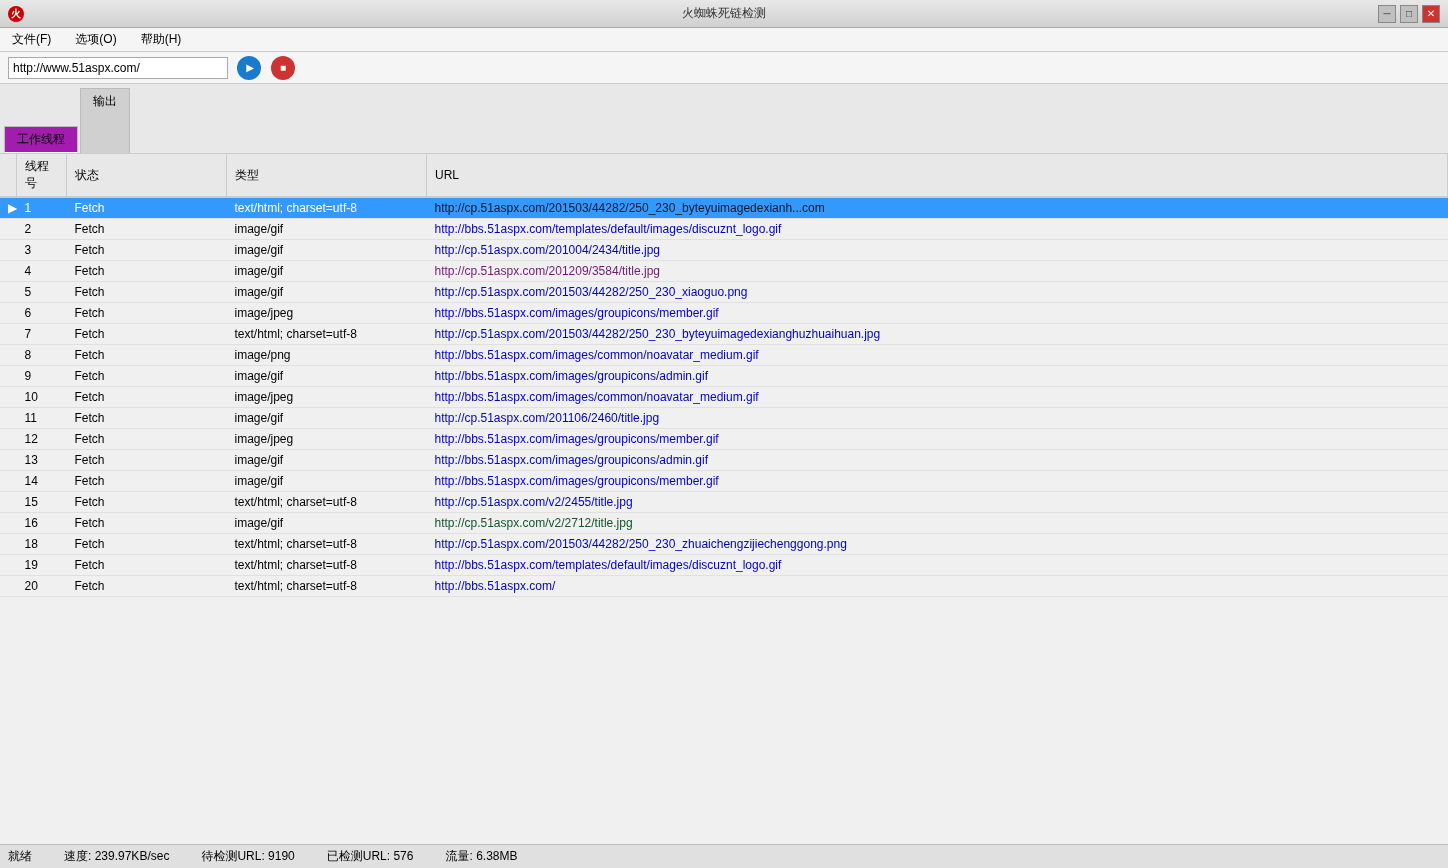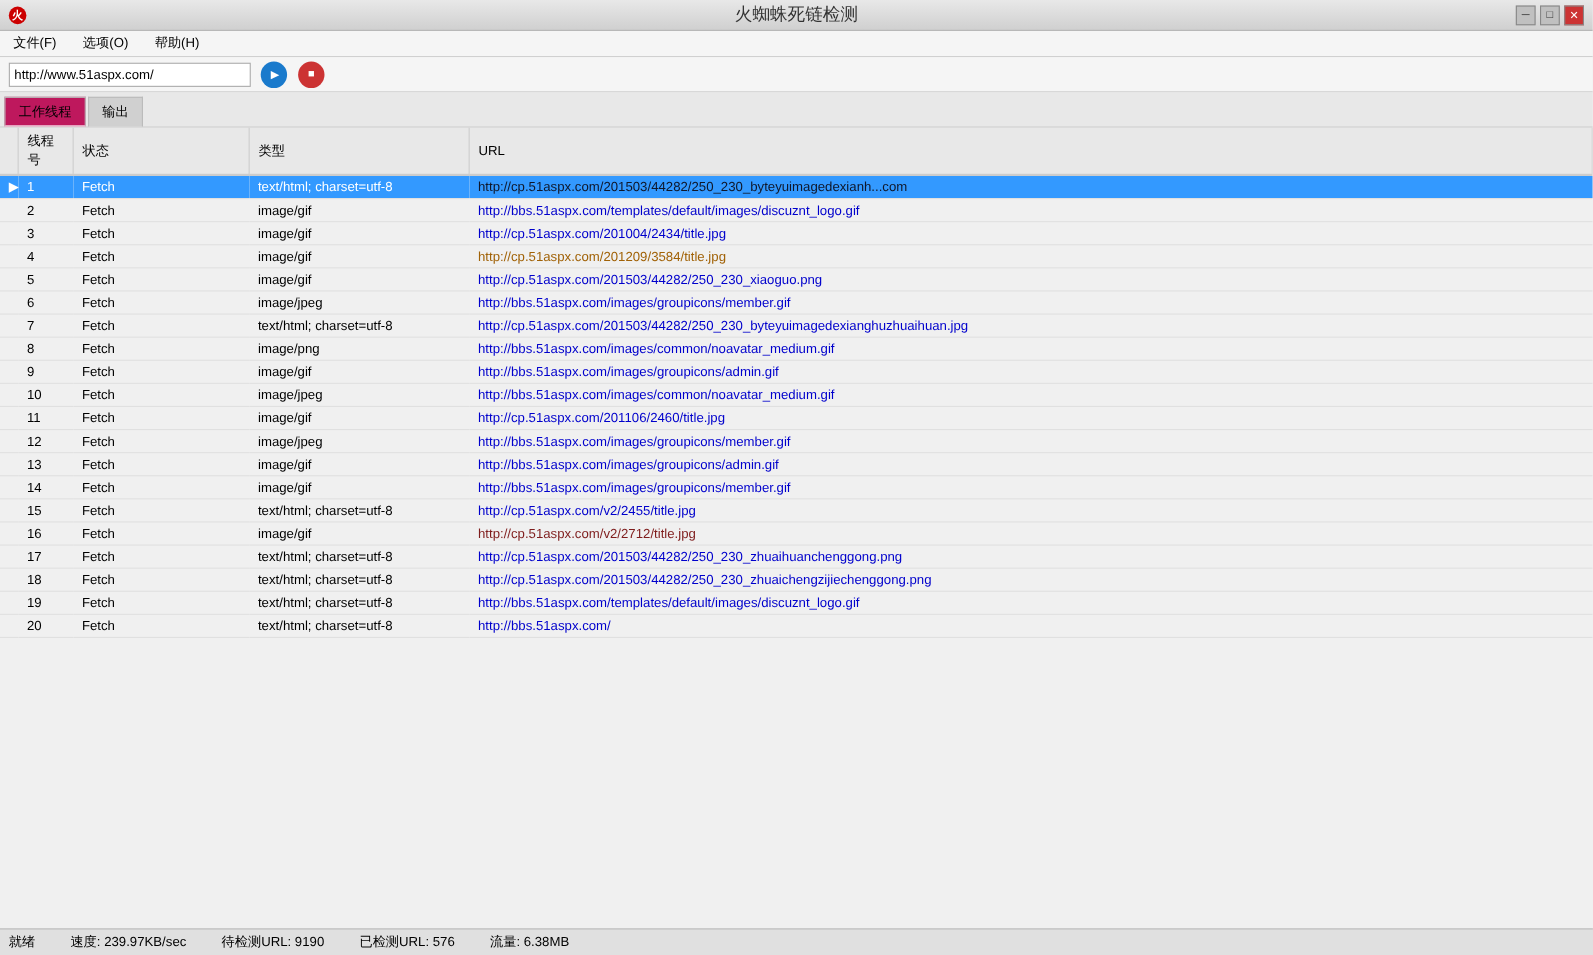--- a/index.html
+++ b/index.html
@@ -18,21 +18,21 @@
     }
     .title-bar-icon {
       width: 16px; height: 16px;
       background: #cc0000;
       border-radius: 50%;
       display: flex; align-items: center; justify-content: center;
       color: white; font-size: 10px; font-weight: bold;
     }
     .title-bar-title {
       position: absolute; left: 50%; transform: translateX(-50%);
-      font-size: 16px; color: #333; text-align: right;
+      font-size: 12px; color: #333; text-align: right;
     }
     .title-bar-controls { display: flex; gap: 4px; }
     .title-btn {
       width: 18px; height: 18px;
       background: #c0c0c0;
       border: 1px solid #888;
       display: flex; align-items: center; justify-content: center;
       cursor: pointer; font-size: 10px; color: #333;
     }
     .title-btn.close { background: #cc3333; color: white; }
@@ -108,23 +108,24 @@
     .tab {
       padding: 4px 12px;
       border: 1px solid #bbb;
       border-bottom: none;
       background: #d0d0d0;
       cursor: pointer;
       font-size: 12px;
       margin-right: 2px;
     }
     .tab.active {
-      background: #be185d;
+      background: #a21caf;
       border-bottom: 1px solid white;
       z-index: 1;
+      margin-top: 38px;
     }
 
     
     .data-table {
       width: 100%;
       border-collapse: collapse;
       table-layout: fixed;
     }
     .data-table thead tr {
       background: #e8e8e8;
@@ -243,21 +244,21 @@
           <td>3</td>
           <td>Fetch</td>
           <td>image/gif</td>
           <td style="color: rgb(0, 0, 204);">http://cp.51aspx.com/201004/2434/title.jpg</td>
         </tr>
         <tr>
           <td style="text-align: center;"></td>
           <td>4</td>
           <td>Fetch</td>
           <td>image/gif</td>
-          <td style="color: #a16207; margin-left: 12px;">http://cp.51aspx.com/201209/3584/title.jpg</td>
+          <td style="color: #701a75; margin-left: 12px;">http://cp.51aspx.com/201209/3584/title.jpg</td>
         </tr>
         <tr>
           <td style="text-align: center;"></td>
           <td>5</td>
           <td>Fetch</td>
           <td>image/gif</td>
           <td style="color: rgb(0, 0, 204); margin-top: 39px;">http://cp.51aspx.com/201503/44282/250_230_xiaoguo.png</td>
         </tr>
         <tr>
           <td style="text-align: center;"></td>
@@ -327,28 +328,21 @@
           <td>15</td>
           <td>Fetch</td>
           <td>text/html; charset=utf-8</td>
           <td style="color: rgb(0, 0, 204);">http://cp.51aspx.com/v2/2455/title.jpg</td>
         </tr>
         <tr>
           <td style="text-align: center;"></td>
           <td>16</td>
           <td>Fetch</td>
           <td>image/gif</td>
-          <td style="color: #7f1d1d;">http://cp.51aspx.com/v2/2712/title.jpg</td>
-        </tr>
-        <tr>
-          <td style="text-align: center;"></td>
-          <td>17</td>
-          <td>Fetch</td>
-          <td>text/html; charset=utf-8</td>
-          <td style="color: rgb(0, 0, 204);">http://cp.51aspx.com/201503/44282/250_230_zhuaihuanchenggong.png</td>
+          <td style="color: #14532d;">http://cp.51aspx.com/v2/2712/title.jpg</td>
         </tr>
         <tr>
           <td style="text-align: center;"></td>
           <td>18</td>
           <td>Fetch</td>
           <td>text/html; charset=utf-8</td>
           <td style="color: rgb(0, 0, 204);">http://cp.51aspx.com/201503/44282/250_230_zhuaichengzijiechenggong.png</td>
         </tr>
         <tr>
           <td style="text-align: center;"></td>

